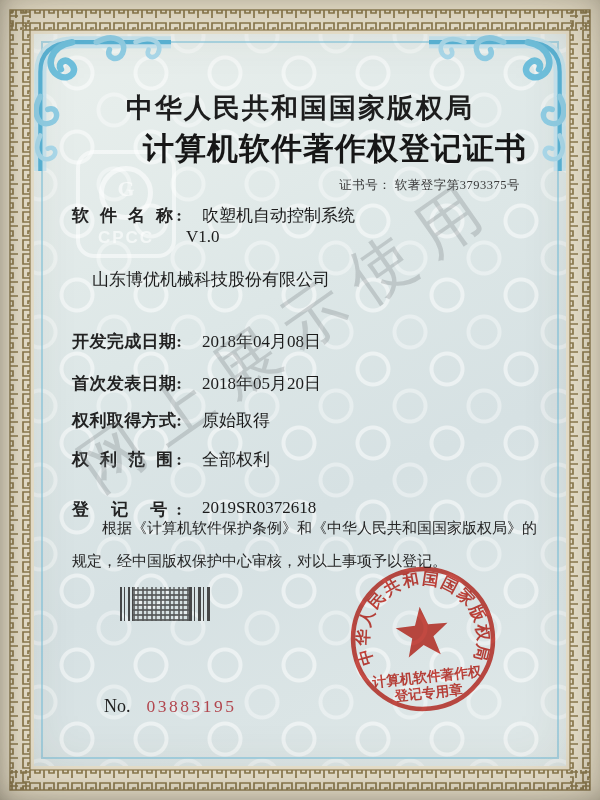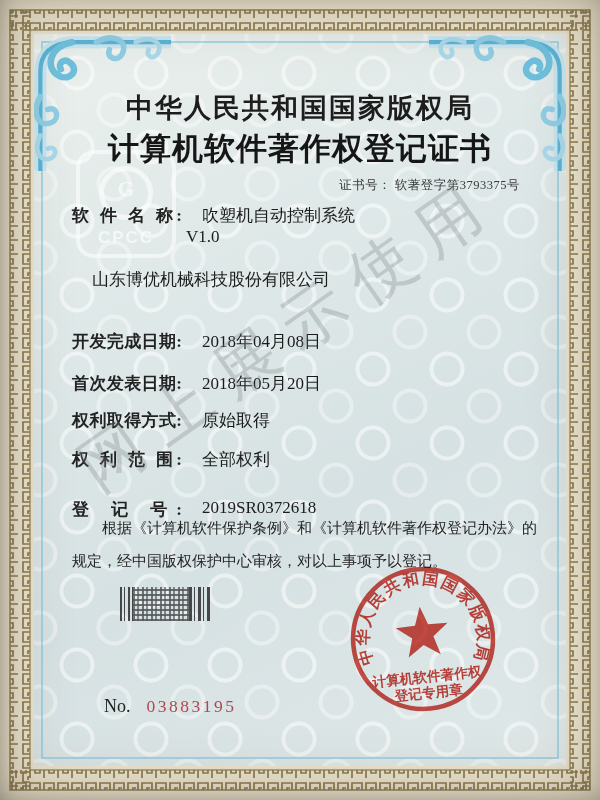--- a/index.html
+++ b/index.html
@@ -38,21 +38,21 @@
 
   
   .diag-watermark{position:absolute;left:52px;top:398px;z-index:7;white-space:nowrap;
         font-size:64px;letter-spacing:18px;color:rgba(122,129,133,.30);
         transform:rotate(-35deg);transform-origin:0 50%;pointer-events:none;}
 
   
   .authority{position:absolute;top:56px;left:0;width:100%;text-align:center;z-index:5;
         font-size:27px;font-weight:700;letter-spacing:2px;color:#1d1d1d;white-space:nowrap;}
   .cert-title{position:absolute;top:94px;left:0;width:100%;text-align:center;z-index:5;
-        font-size:31px;font-weight:700;letter-spacing:1px;color:#161616;white-space:nowrap;}
+        font-size:31px;font-weight:700;letter-spacing:1px;color:#161616;white-space:nowrap;padding-left:35px;}
   .certno{position:absolute;top:143px;right:46px;z-index:5;font-size:12.5px;color:#3a3a3a;
         letter-spacing:.5px;white-space:nowrap;}
   .certno .lbl{margin-right:0;}
 
   .field-row{position:absolute;left:38px;z-index:5;display:flex;align-items:flex-start;white-space:nowrap;}
   .field-label{display:inline-block;width:110px;font-size:17px;font-weight:600;color:#222;
         text-align:justify;text-align-last:justify;}
   .field-value{margin-left:20px;font-size:17px;color:#1c1c1c;}
   .value2{position:absolute;left:152px;z-index:5;font-size:17px;color:#1c1c1c;}
 
@@ -171,21 +171,21 @@
       <span class="field-label">权利取得方式:</span>
       <span class="field-value">原始取得</span>
     </div>
 
     <div class="field-row" style="top:464px">
       <span class="field-label">登  记  号:</span>
       <span class="field-value">2019SR0372618</span>
     </div>
 
     <div class="statement">
-      <div class="l1">根据《计算机软件保护条例》和《计算机软件著作权登记办法》的</div>
+      <div class="l1">根据《计算机软件保护条例》和《中华人民共和国国家版权局》的</div>
       <div class="l2">规定，经中国版权保护中心审核，对以上事项予以登记。</div>
     </div>
 
     <div class="barcode">
       <div class="bc-bars"></div>
       <div class="bc-matrix"></div>
       <div class="bc-bars wide"></div>
     </div>
 
 

